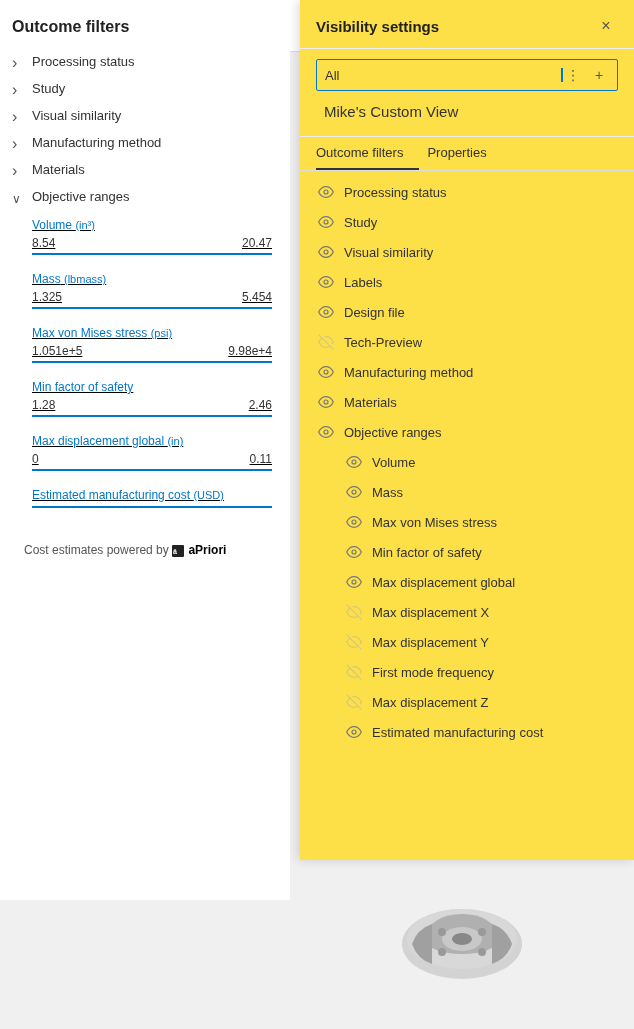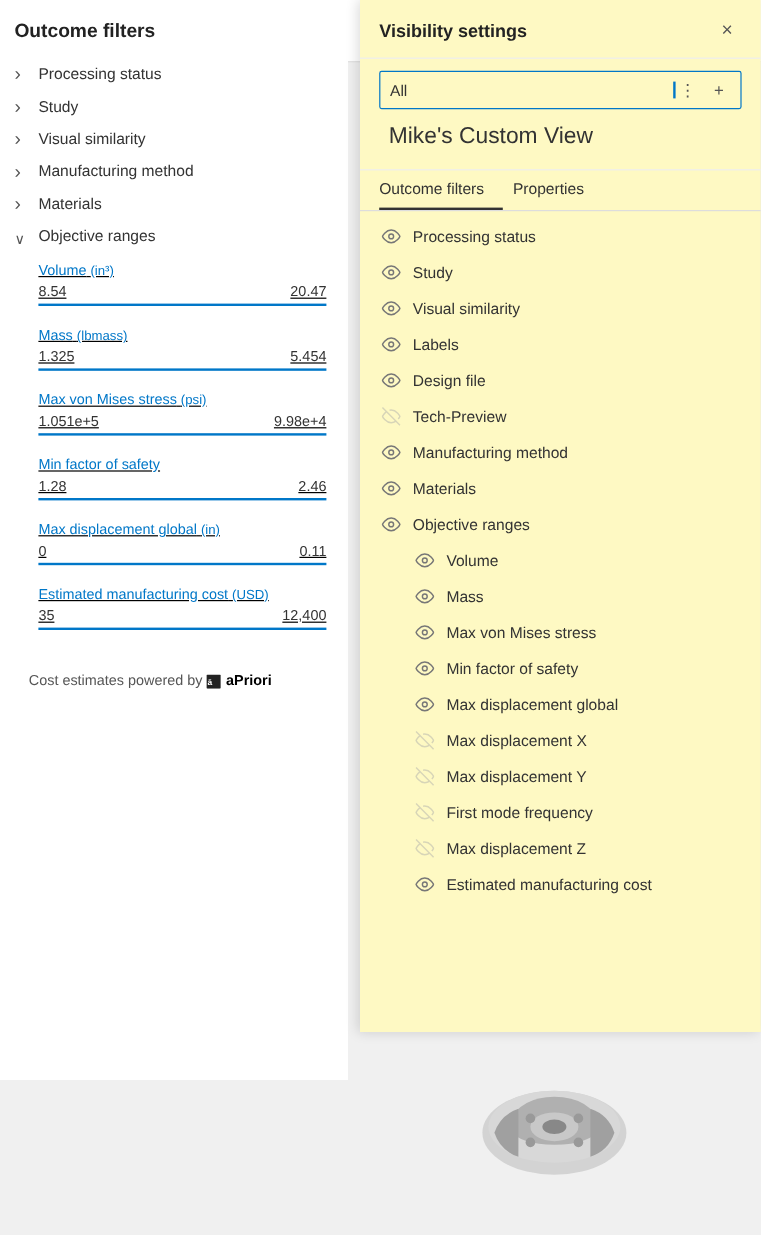--- a/index.html
+++ b/index.html
@@ -119,21 +119,21 @@
       font-weight: 700;
       color: #000000;
     }
 
     
     .right-overlay {
       position: absolute;
       top: 0;
       left: 300px;
       width: 334px;
-      background: #fef9c3;
+      background: #fde047;
       box-shadow: -2px 0 10px rgba(0,0,0,0.15);
       min-height: 860px;
       z-index: 10;
     }
 
     
     .top-bar {
       display: flex;
       align-items: center;
       padding: 6px 8px;
@@ -249,21 +249,21 @@
       height: 14px;
       background: #0077c8;
       display: inline-block;
       animation: blink 1s step-end infinite;
     }
 
     @keyframes blink { 50% { opacity: 0; } }
 
     .custom-view-option {
       padding: 6px 8px;
-      font-size: 19px;
+      font-size: 15px;
       color: #333;
       cursor: pointer;
       border-radius: 2px;
     }
 
     
     .vis-tabs {
       display: flex;
       border-bottom: 1px solid #ddd;
       padding: 0 16px;
@@ -426,24 +426,20 @@
         <span class="range-value">0</span>
         <span class="range-value">0.11</span>
       </div>
       <div class="range-slider-track"></div>
     </div>
 
     <div class="range-item">
       <div class="range-label">
         <span>Estimated manufacturing cost</span>
         <span class="unit"> <span>(USD)</span></span>
-      </div>
-      <div class="range-values">
-        <span class="range-value">35</span>
-        <span class="range-value">12,400</span>
       </div>
       <div class="range-slider-track"></div>
     </div>
   </div>
 
   <div class="cost-estimates">
     <span>Cost estimates powered by</span>
     <span class="apriori-brand">
       <svg width="12" height="12" viewBox="0 0 12 12" style="vertical-align:middle; margin-right:1px;">
         <rect width="12" height="12" rx="1" fill="#222"></rect>

